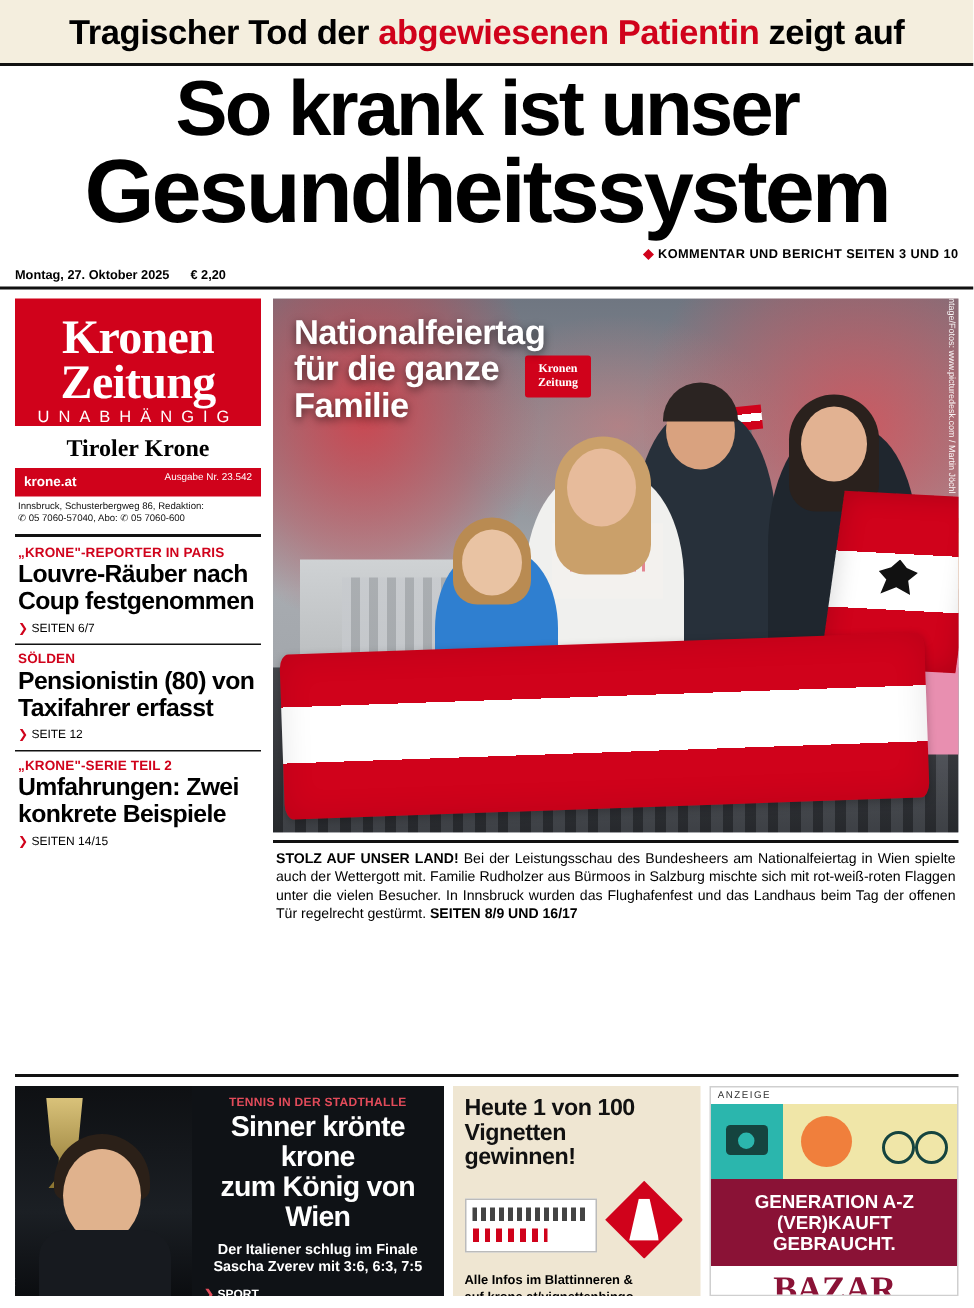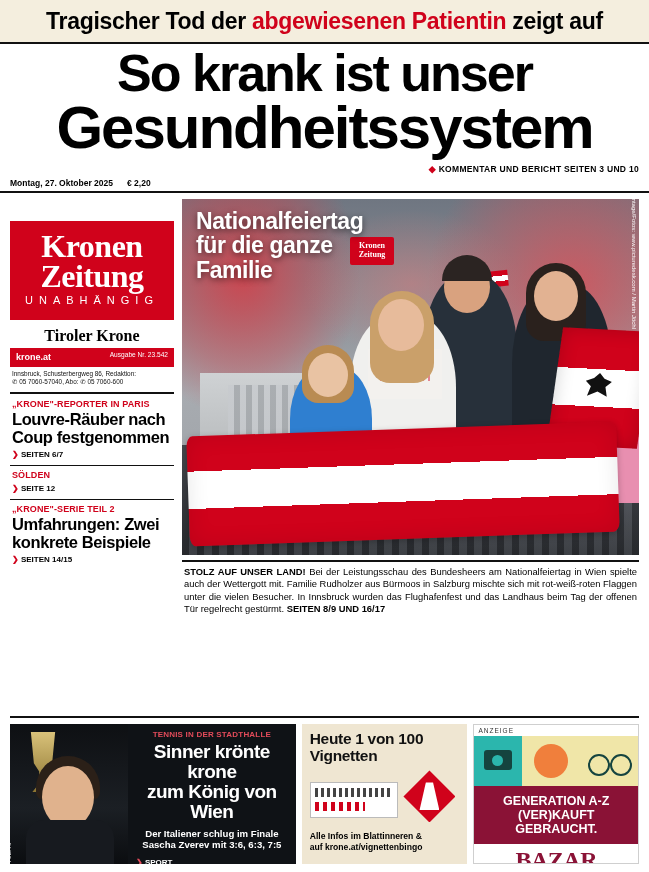--- a/index.html
+++ b/index.html
@@ -65,24 +65,23 @@
     padding:6px 10px 0 10px;
     box-sizing:border-box;
   }
   .left-col{width:164px;flex:0 0 164px;}
   .right-col{flex:1;margin-left:8px;}
 
   
   .logo-box{
     background:#d0021b;
     color:#fff;
-    padding:10px 8px 14px 8px;
+    padding:10px 8px 0 8px;
     text-align:center;
     position:relative;
-    margin-top:22px;
   }
   .logo-box .k1,.logo-box .k2{
     font-family:"Liberation Serif", serif;
     font-weight:bold;
     font-size:32px;
     line-height:0.95;
     display:block;
     letter-spacing:-0.5px;
   }
   .logo-box .unab{
@@ -112,21 +111,21 @@
   .hr-thick{border:0;border-top:2px solid #111;margin:6px 0 5px 0;}
 
   .teaser{padding:0 2px;}
   .teaser .kick{
     font-size:9px;font-weight:bold;color:#d0021b;margin-bottom:2px;letter-spacing:.1px;
   }
   .teaser .ttl{
     font-size:16.5px;font-weight:bold;line-height:1.06;letter-spacing:-0.4px;
   }
   .teaser .ref{
-    font-size:8px;font-weight:bold;margin-top:4px;
+    font-size:8px;font-weight:normal;margin-top:4px;
   }
   .teaser .ref .arrow{color:#d0021b;font-size:8px;}
 
   
   .photo-wrap{
     position:relative;
     height:356px;
     overflow:hidden;
     background:#b9bcc0;
   }
@@ -363,20 +362,21 @@
       <div class="teaser">
         <div class="kick">„KRONE"-REPORTER IN PARIS</div>
         <div class="ttl">Louvre-Räuber nach Coup festgenommen</div>
         <div class="ref"><span class="arrow">❯</span> <span>SEITEN 6/7</span></div>
       </div>
 
       <hr class="hr-thin">
 
       <div class="teaser">
         <div class="kick">SÖLDEN</div>
+        <div class="ttl">Pensionistin (80) von Taxifahrer erfasst</div>
         <div class="ref"><span class="arrow">❯</span> <span>SEITE 12</span></div>
       </div>
 
       <hr class="hr-thin">
 
       <div class="teaser">
         <div class="kick">„KRONE"-SERIE TEIL 2</div>
         <div class="ttl">Umfahrungen: Zwei konkrete Beispiele</div>
         <div class="ref"><span class="arrow">❯</span> <span>SEITEN 14/15</span></div>
       </div>
@@ -458,20 +458,21 @@
           <div>Sascha Zverev mit 3:6, 6:3, 7:5</div>
         </div>
         <div class="ref"><span class="arrow">❯</span> <span>SPORT</span></div>
       </div>
     </div>
 
     <div class="b-box b2">
       <div class="ttl">
         <div>Heute 1 von 100</div>
         <div>Vignetten</div>
+        <div>gewinnen!</div>
       </div>
       <div class="art">
         <div class="vign"></div>
         <div class="sign"></div>
       </div>
       <div class="foot">
         <div>Alle Infos im Blattinneren &amp;</div>
         <div>auf krone.at/vignettenbingo</div>
       </div>
     </div>

